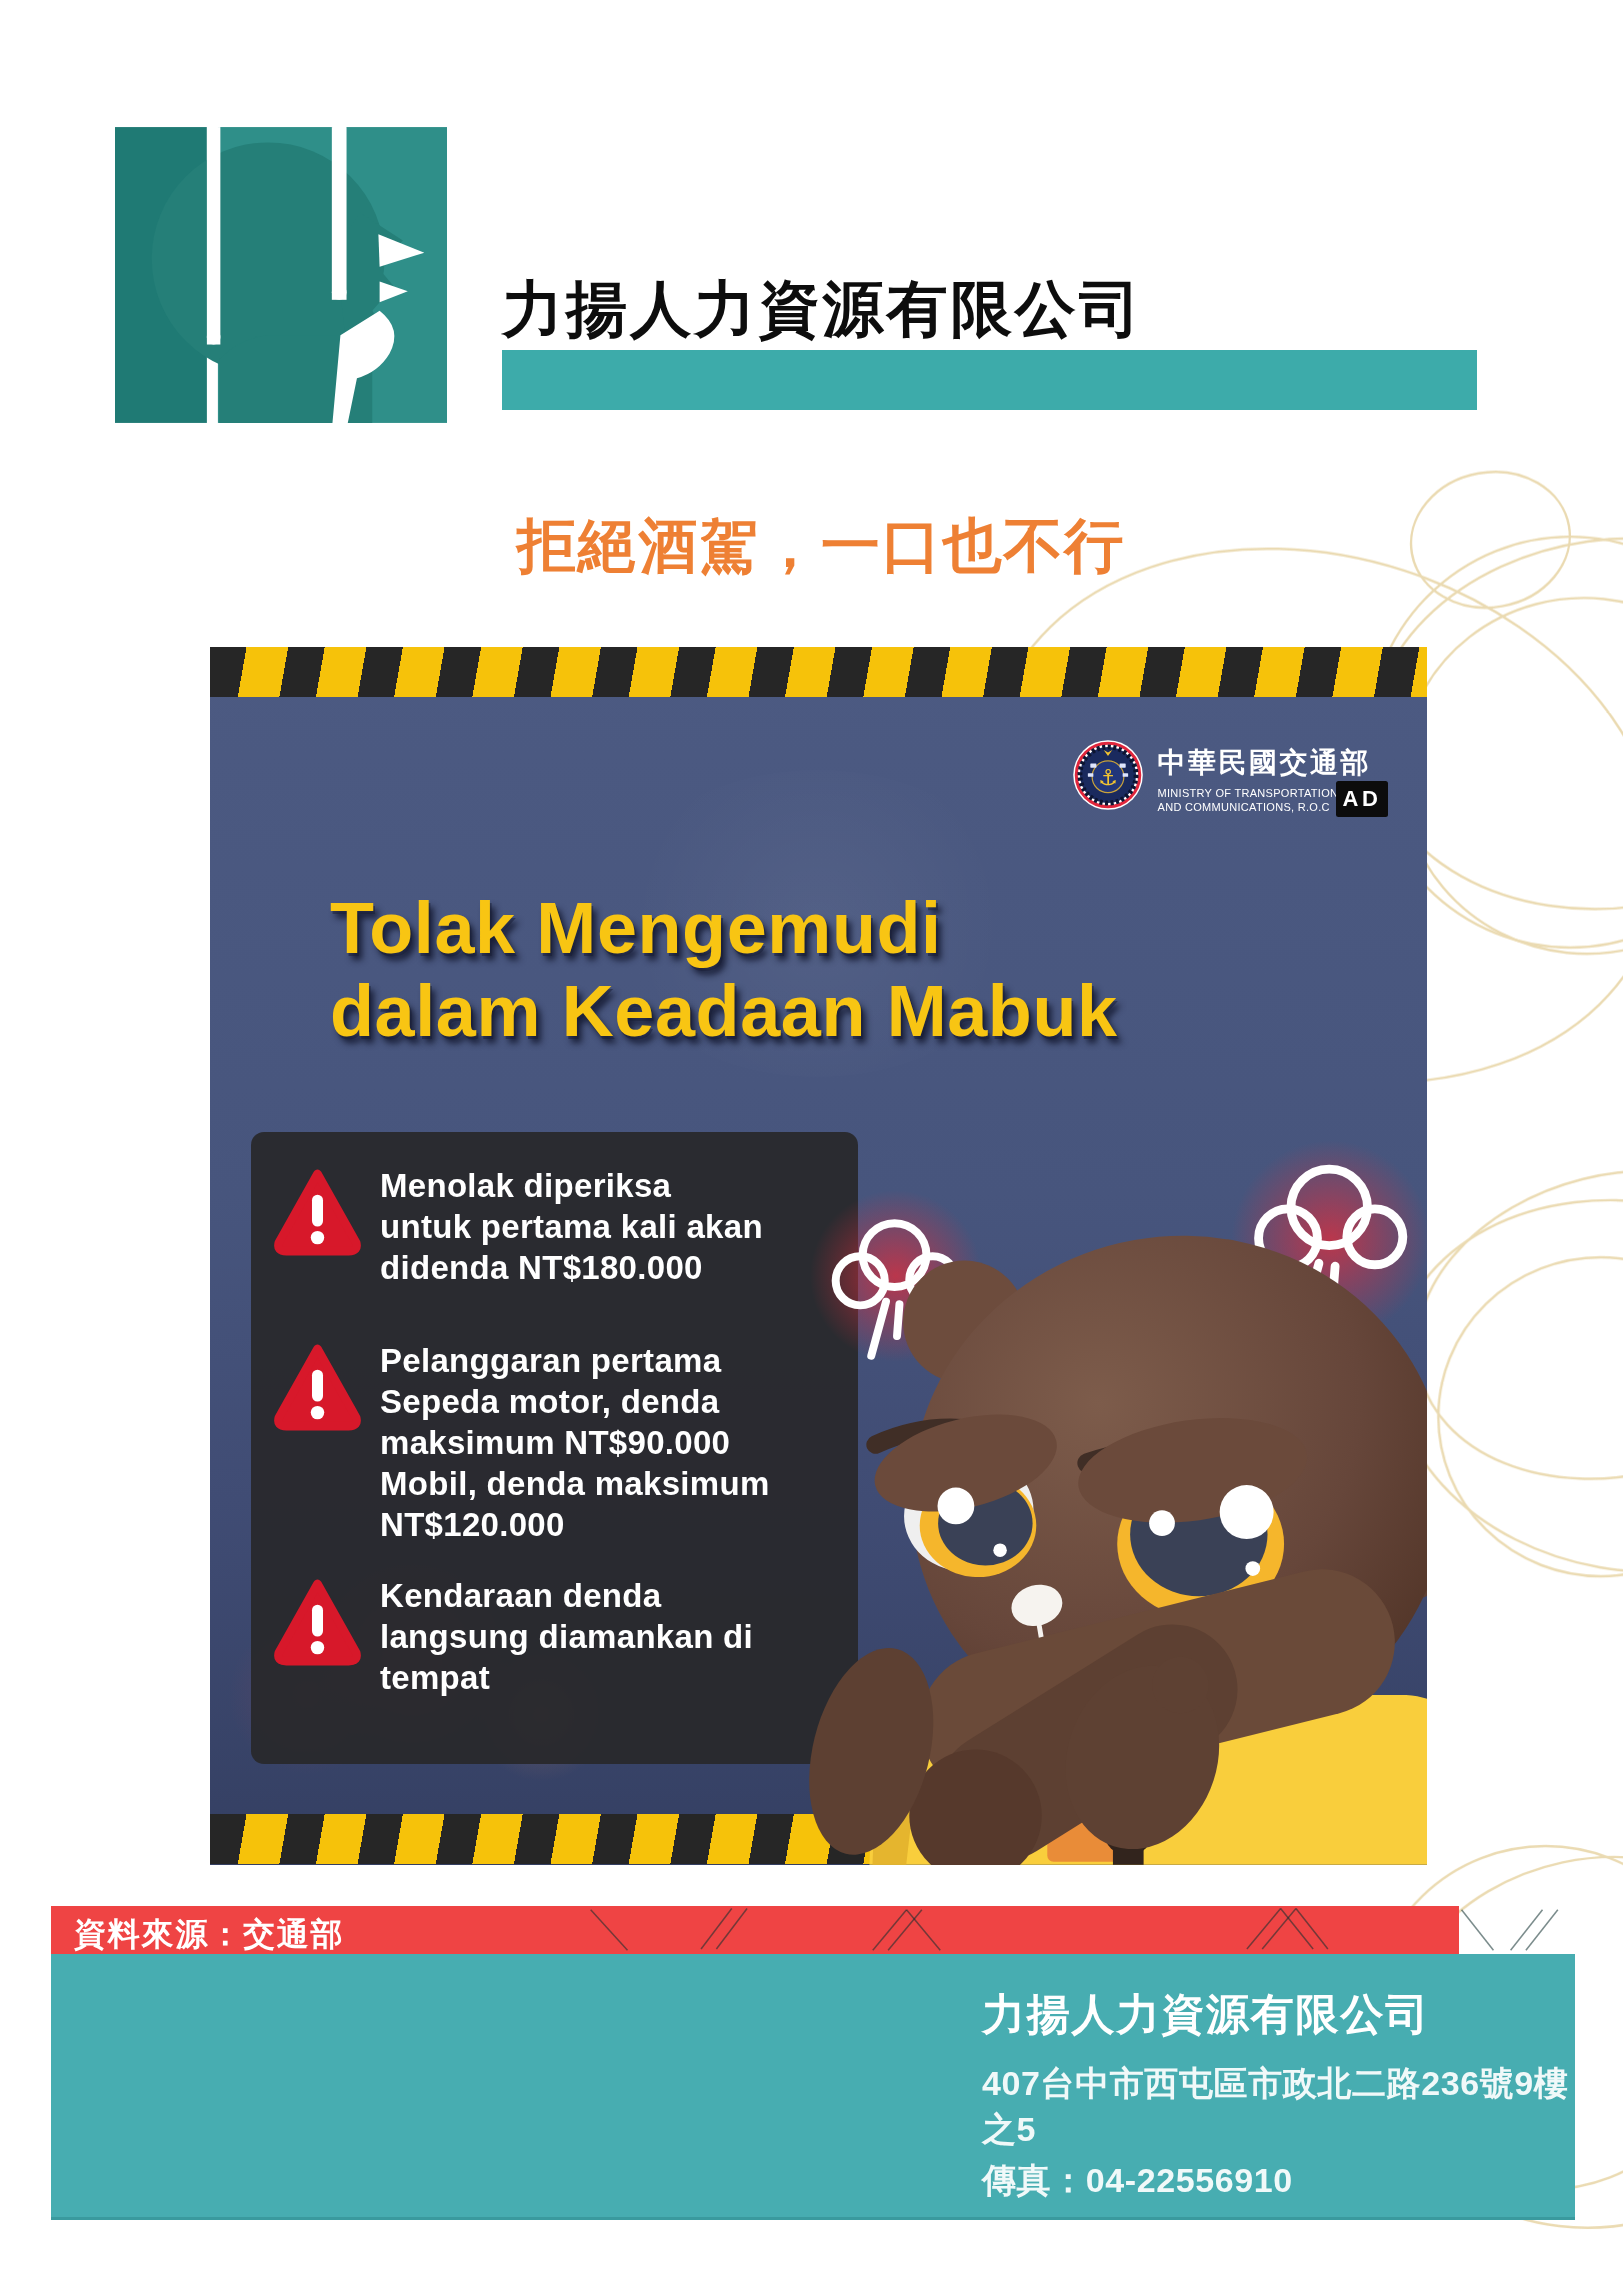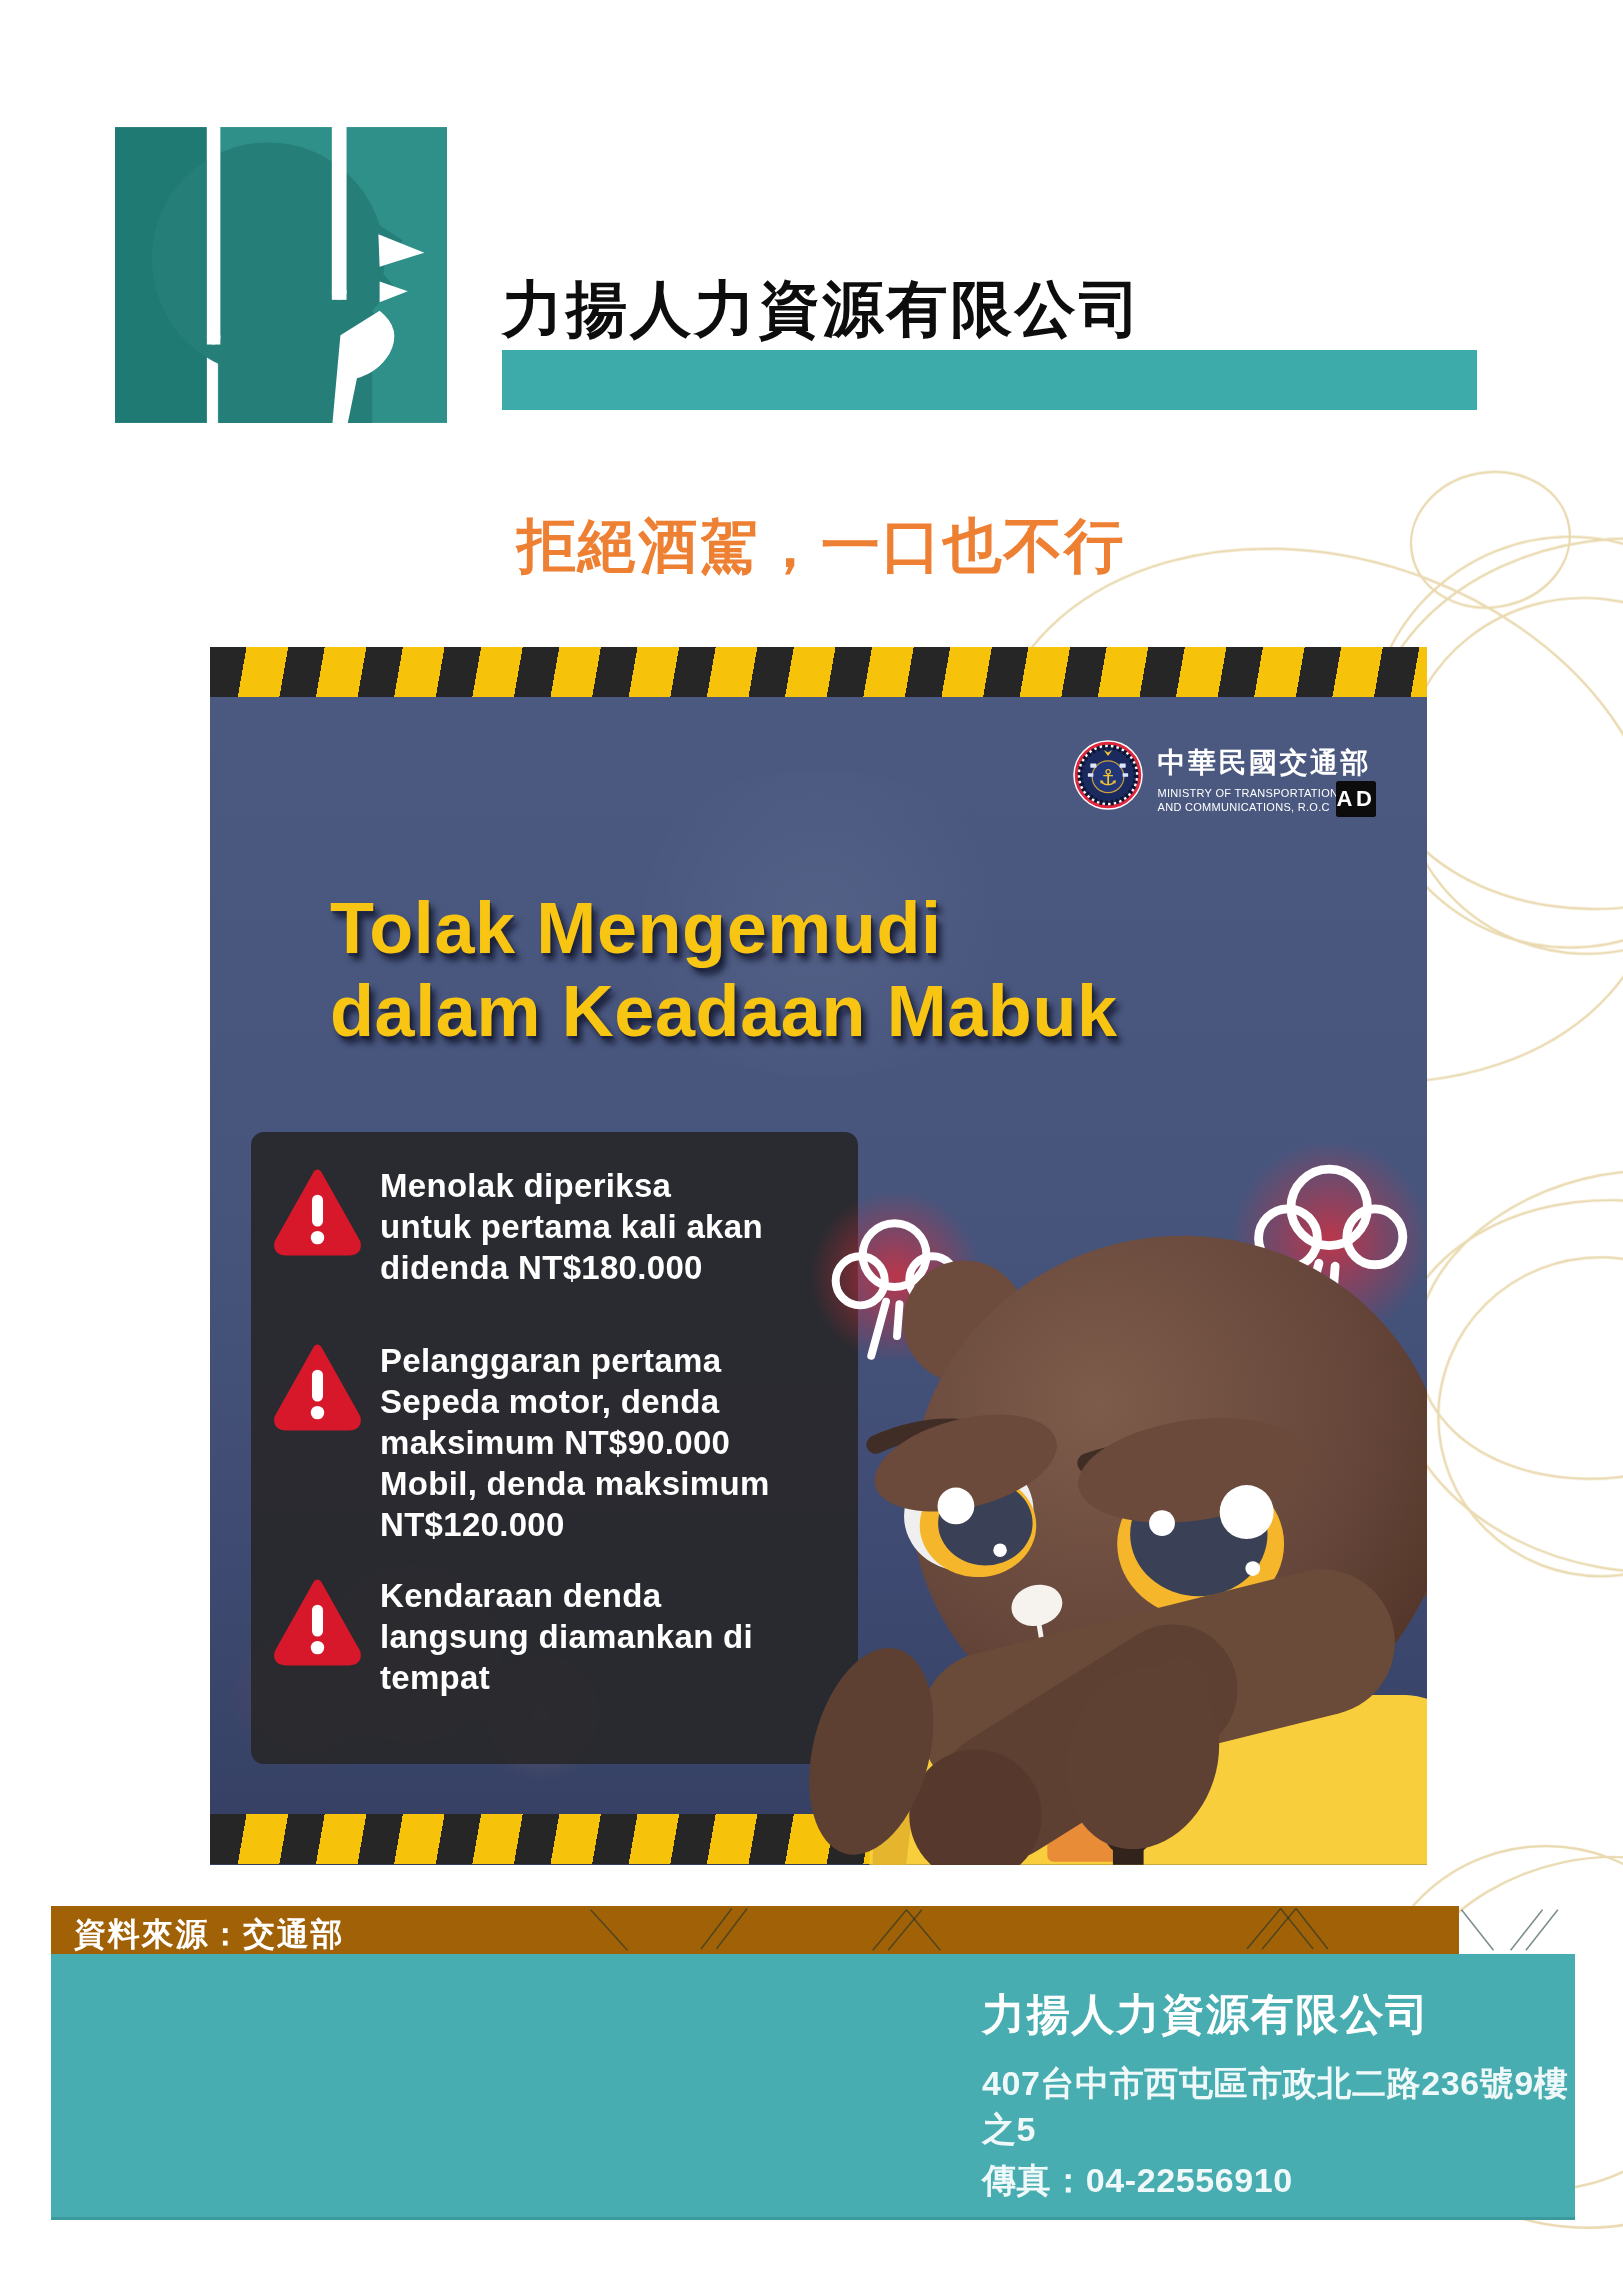--- a/index.html
+++ b/index.html
@@ -28,39 +28,39 @@
     background:repeating-linear-gradient(100deg,#262626 0 36px,#f6c20a 36px 77px); }
   .stripe-top { top:0; }
   .stripe-bottom { top:1167px; }
   .poster-glow { position:absolute; border-radius:50%; z-index:1; }
 
   .ministry { position:absolute; left:862px; top:92px; display:flex; align-items:flex-start; z-index:5; }
   .ministry-emblem { width:72px; height:72px; flex:0 0 auto; }
   .ministry-text { margin-left:13.5px; margin-top:4.9px; color:#ffffff; }
   .ministry-zh { font-size:28px; font-weight:800; letter-spacing:2.5px; white-space:nowrap; }
   .ministry-en { font-size:11px; font-weight:400; letter-spacing:0.3px; margin-top:4.9px; white-space:pre-line; line-height:1.25; }
-  .ad-badge { position:absolute; left:1126px; top:134px; width:40px; height:36px; background:#0c0c0c; color:#ffffff;
+  .ad-badge { position:absolute; left:1126px; top:134px; width:52px; height:36px; background:#0c0c0c; color:#ffffff;
     font-size:22px; font-weight:800; letter-spacing:3.7px; display:flex; align-items:center; justify-content:center;
     border-radius:2.5px; z-index:5; }
 
   .poster-title { position:absolute; left:120px; top:240px; z-index:5; color:#f8c513; font-weight:800;
     font-size:72px; line-height:83px; letter-spacing:0.6px;
     text-shadow:4.9px 7.4px 6.1px rgba(24,29,54,0.95), 1.8px 3.1px 0 rgba(30,35,60,0.55); white-space:nowrap; }
 
   .warning-box { position:absolute; left:41px; top:485px; width:607px; height:632px; z-index:5;
     background:rgba(40,40,44,0.94); border-radius:13px; }
   .warning-item { position:absolute; left:0; width:100%; }
   .warning-item .w-icon { position:absolute; left:23px; top:0; width:87px; height:87px; }
   .warning-text { position:absolute; left:129px; top:-3.7px; width:466px; color:#ffffff; font-size:33px; font-weight:700;
     line-height:41px; white-space:pre-line; letter-spacing:0.3px; }
 
   .bear-svg { position:absolute; inset:0; z-index:7; }
 
   
-  .footer-source { position:absolute; left:51px; top:1906px; width:1408px; height:48px; background:#a16207; z-index:8; }
+  .footer-source { position:absolute; left:51px; top:1906px; width:1408px; height:48px; background:#ef4444; z-index:8; }
   .footer-source-label { position:absolute; left:23px; top:7.4px; color:#ffffff; font-size:32px; font-weight:700; letter-spacing:1.8px; }
   .footer-hatch { position:absolute; inset:0; }
   .footer-main { position:absolute; left:51px; top:1954px; width:1524px; height:266px; background:#47adb1;
     border-bottom:3.7px solid #3a9a9e; z-index:8; }
   .footer-info { position:absolute; left:931px; top:32px; color:#ffffff; }
   .footer-company { font-size:43px; font-weight:800; letter-spacing:1.8px; }
   .footer-line { font-size:34px; font-weight:700; color:rgba(255,255,255,0.92); letter-spacing:0.6px; }
   .footer-address { margin-top:17px; }
   .footer-phone { margin-top:13.5px; }
   .footer-fax { margin-top:4.9px; }

